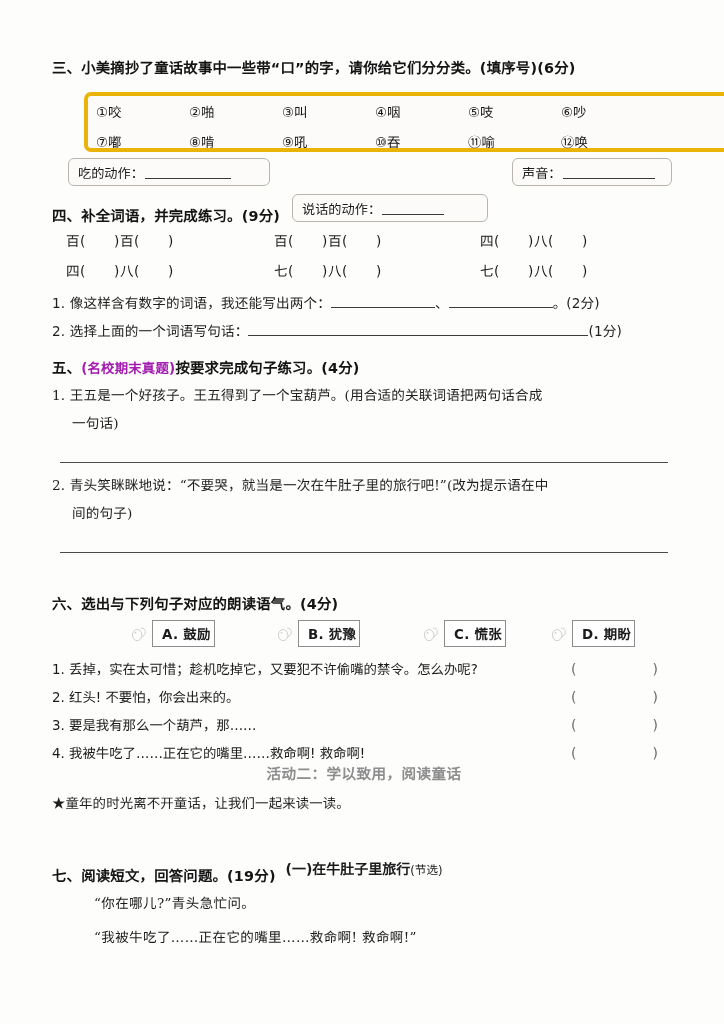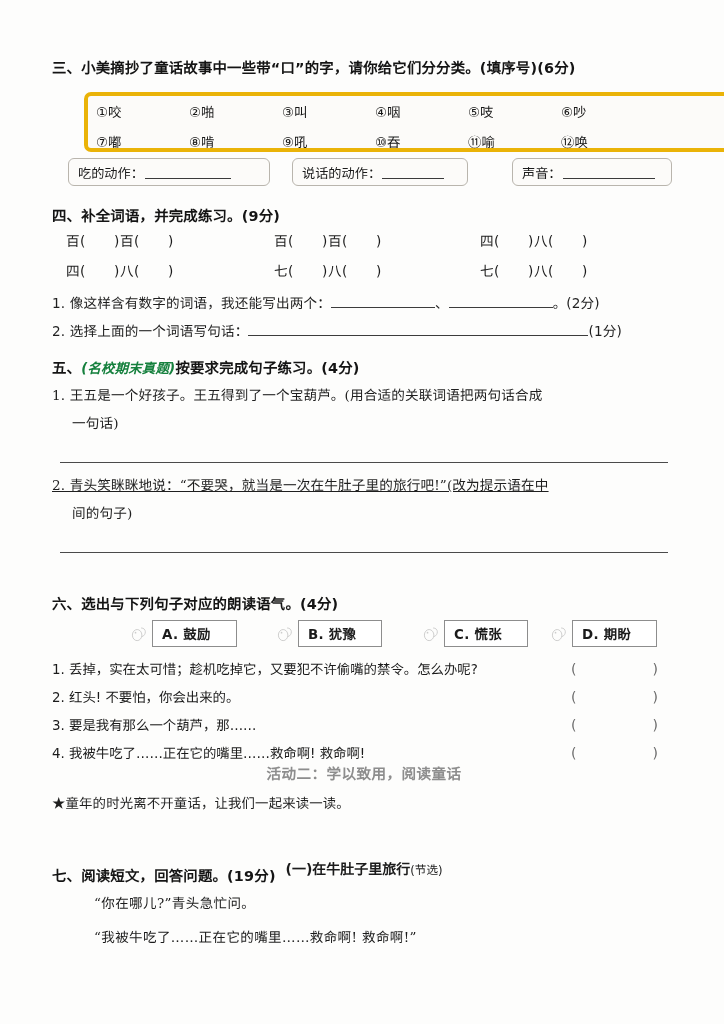--- a/index.html
+++ b/index.html
@@ -31,23 +31,22 @@
   
   .sec-head {
     font-size: 14.4px;
     font-weight: bold;
     letter-spacing: 0.2px;
     color: #141414;
     white-space: nowrap;
   }
   .sec-head .tag-light {
     font-weight: bold;
-    color: #15803d;
-    font-size: 13.4px;
-    font-style: italic;
+    color: #a21caf;
+    font-size: 13.4px;
   }
   .body-line {
     font-size: 13.6px;
     color: #1f1f1f;
     letter-spacing: 0.15px;
     white-space: nowrap;
   }
   .song {
     font-family: "DejaVu Serif", "Liberation Serif", serif;
   }
@@ -133,21 +132,21 @@
   }
 
   
   .q5-head  { position: absolute; left: 0; top: 356px; }
   .q5-i1a   { position: absolute; left: 0;  top: 384px; }
   .q5-i1b   { position: absolute; left: 20px; top: 412px; }
   .ansrule {
     position: absolute;
     border-bottom: 1.3px solid #4a4a4a;
   }
-  .q5-i2a   { position: absolute; left: 0;  top: 474px; text-decoration: underline; }
+  .q5-i2a   { position: absolute; left: 0;  top: 474px; }
   .q5-i2b   { position: absolute; left: 20px; top: 502px; }
 
   
   .q6-head { position: absolute; left: 0; top: 592px; }
   .optrow  { position: absolute; left: 0; top: 620px; width: 624px; height: 30px; }
   .opt {
     position: absolute;
     top: 0;
     display: flex;
     align-items: center;
@@ -155,21 +154,21 @@
   .opt .deco {
     width: 19px;
     height: 19px;
     margin-right: 3px;
     opacity: 0.42;
     flex: none;
   }
   .opt .optbox {
     border: 1px solid #8d8d8d;
     background: #fff;
-    padding: 2px 25px 3px 9px;
+    padding: 2px 3px 3px 9px;
     font-size: 13.4px;
     font-weight: bold;
     white-space: nowrap;
     letter-spacing: 0.3px;
   }
   .q6-list { position: absolute; left: 0; top: 658px; width: 624px; }
   .q6-list .qline {
     position: relative;
     height: 28px;
   }
@@ -269,21 +268,21 @@
         <span class="cell">⑪喻</span>
         <span class="cell">⑫唤</span>
       </div>
     </div>
 
     <div class="catrow">
       <div class="catbox" style="left:8px; width:202px;">
         <span>吃的动作：</span>
         <span class="rule" style="width:86px;"></span>
       </div>
-      <div class="catbox" style="left:232px; width:176px;">
+      <div class="catbox" style="left:232px; width:196px;margin-top:36px;">
         <span>说话的动作：</span>
         <span class="rule" style="width:62px;"></span>
       </div>
       <div class="catbox" style="left:452px; width:160px;">
         <span>声音：</span>
         <span class="rule" style="width:92px;"></span>
       </div>
     </div>
 
     <div class="sec-head q4-head">四、补全词语，并完成练习。(9分)</div>

